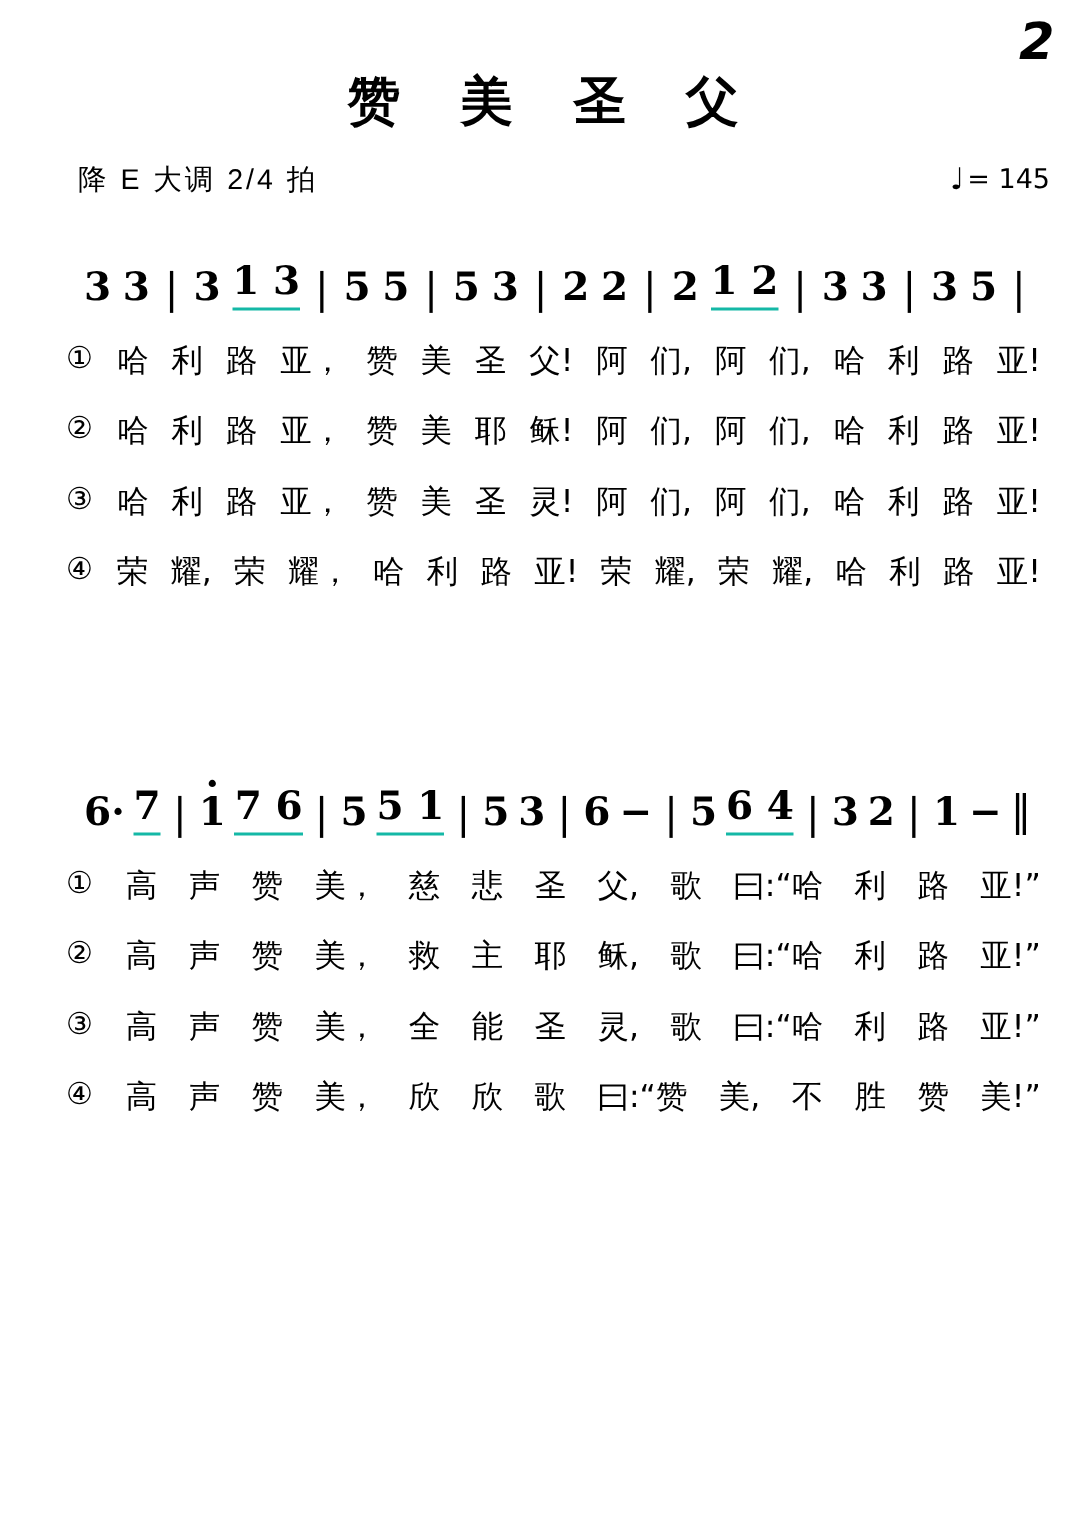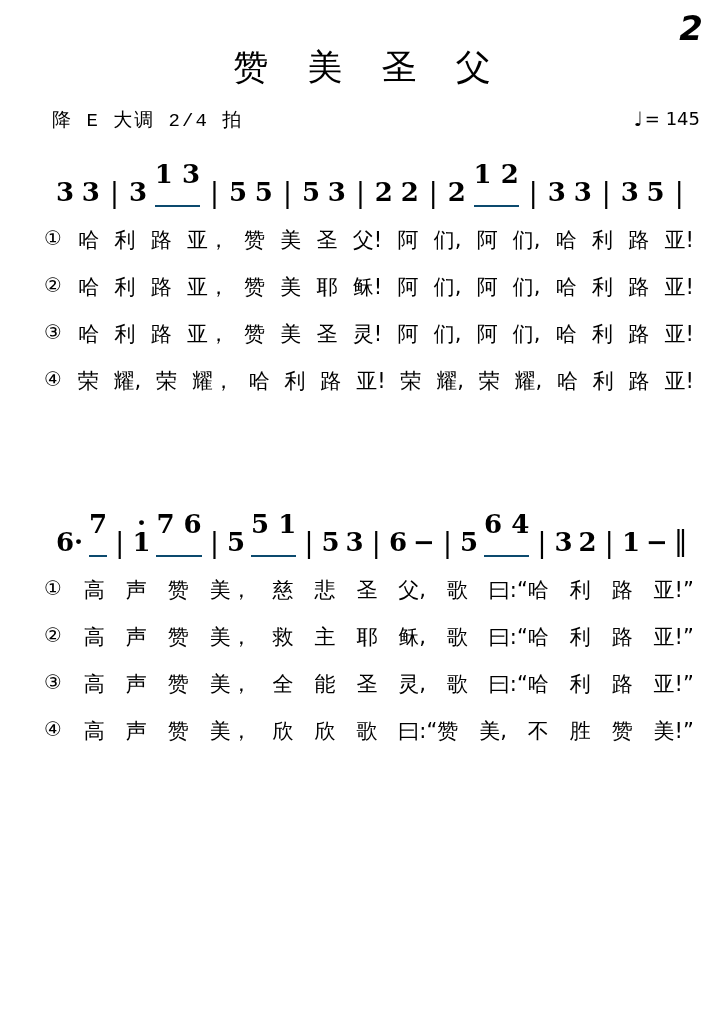--- a/index.html
+++ b/index.html
@@ -32,21 +32,21 @@
     font-size: 34px;
     font-style: italic;
     letter-spacing: -1px;
   }
 
   
   .title {
     text-align: center;
     font-family: "DejaVu Sans", sans-serif;
     font-size: 35px;
-    font-weight: normal;
+    font-weight: bold;
     letter-spacing: 14px;
     padding-top: 44px;
     text-indent: 14px;
   }
   .subtitle {
     text-align: center;
     font-size: 17px;
     margin-top: 14px;
     font-family: "DejaVu Sans", sans-serif;
     letter-spacing: 1px;
@@ -56,21 +56,21 @@
   .meta-row {
     position: relative;
     height: 30px;
     margin-top: 16px;
   }
   .key-sig {
     position: absolute;
     left: 52px;
     top: 0;
     font-size: 19px;
-    font-family: Liberation Mono, monospace;
+    font-family: Liberation Sans, sans-serif;
     letter-spacing: 2px;
   }
   .tempo {
     position: absolute;
     right: 24px;
     top: 0;
     font-size: 18px;
     font-family: "DejaVu Sans", sans-serif;
     white-space: nowrap;
   }
@@ -112,22 +112,22 @@
     line-height: 1;
     padding: 0 2px;
   }
   .notes-line .endbar {
     font-weight: normal;
     font-size: 28px;
     letter-spacing: -2px;
   }
   
   .beam {
-    border-bottom: 2px solid #0c4a6e;
-    padding-bottom: 16px;
+    border-bottom: 2px solid #14b8a6;
+    padding-bottom: 2px;
     display: inline-block;
   }
   .dot-high {
     position: relative;
   }
   .dot-high::before {
     content: "·";
     position: absolute;
     top: -17px;
     left: 50%;

